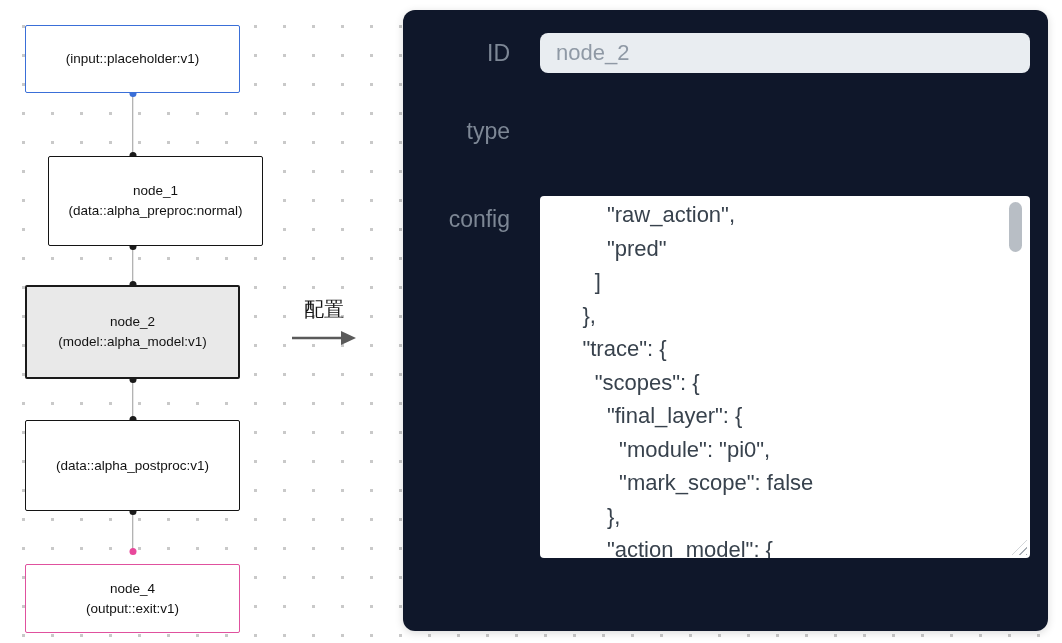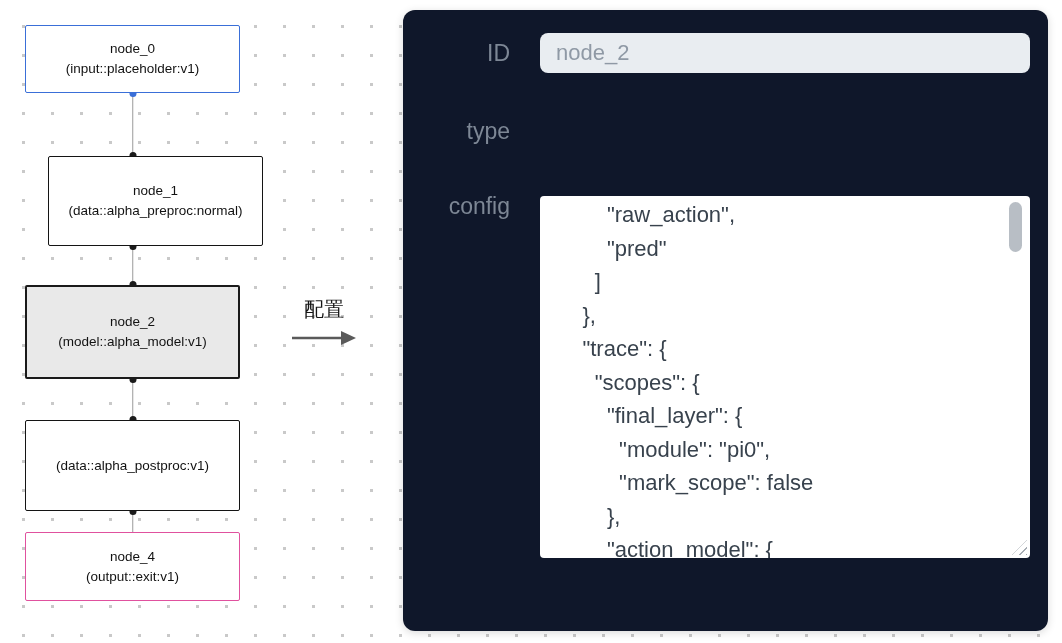--- a/index.html
+++ b/index.html
@@ -82,21 +82,21 @@
   .field-label {
     position: absolute;
     left: 0; width: 137px;
     padding-right: 30px;
     text-align: right;
     color: #7d8795;
     font-size: 23px;
   }
   .label-id   { top: 23px;  line-height: 40px; }
   .label-type { top: 101px; line-height: 40px; }
-  .label-config { top: 183px; line-height: 26px; padding-left: 28px; }
+  .label-config { top: 196px; line-height: 26px; padding-left: 28px; }
   .text-input {
     position: absolute;
     left: 137px; width: 490px; height: 40px;
     background: #e9edf1;
     border: none; outline: none;
     border-radius: 8px;
     padding: 0 16px;
     font-size: 22px;
     color: #8f99a5;
     font-family: "Liberation Sans", sans-serif;
@@ -152,21 +152,20 @@
   }
 </style>
 </head>
 <body>
 
 <div class="canvas">
 
   <div>
 
     <div class="node node--input" style="top:25px;height:68px;">
-      <div class="node-title">node_0</div>
       <div class="node-sub">(input::placeholder:v1)</div>
     </div>
 
     <div class="edge" style="top:93px;height:63px;">
       <span class="port port--top port--blue"></span>
       <span class="port port--bottom"></span>
     </div>
 
     <div class="node" style="top:156px;height:90px;margin-left:23px;">
       <div class="node-title">node_1</div>
@@ -190,21 +189,21 @@
 
     <div class="node" style="top:420px;height:91px;">
       <div class="node-sub">(data::alpha_postproc:v1)</div>
     </div>
 
     <div class="edge" style="top:511px;height:41px;">
       <span class="port port--top"></span>
       <span class="port port--bottom port--pink"></span>
     </div>
 
-    <div class="node node--output" style="top:532px;height:69px;">
+    <div class="node node--output" style="top:564px;height:69px;">
       <div class="node-title">node_4</div>
       <div class="node-sub">(output::exit:v1)</div>
     </div>
 
   </div>
 
   <div class="transfer">
     <div class="transfer-label">配置</div>
     <svg class="transfer-arrow" width="66" height="18" viewBox="0 0 66 18">
       <line x1="1" y1="9" x2="50" y2="9" stroke="#5a5a5a" stroke-width="2.6"></line>

